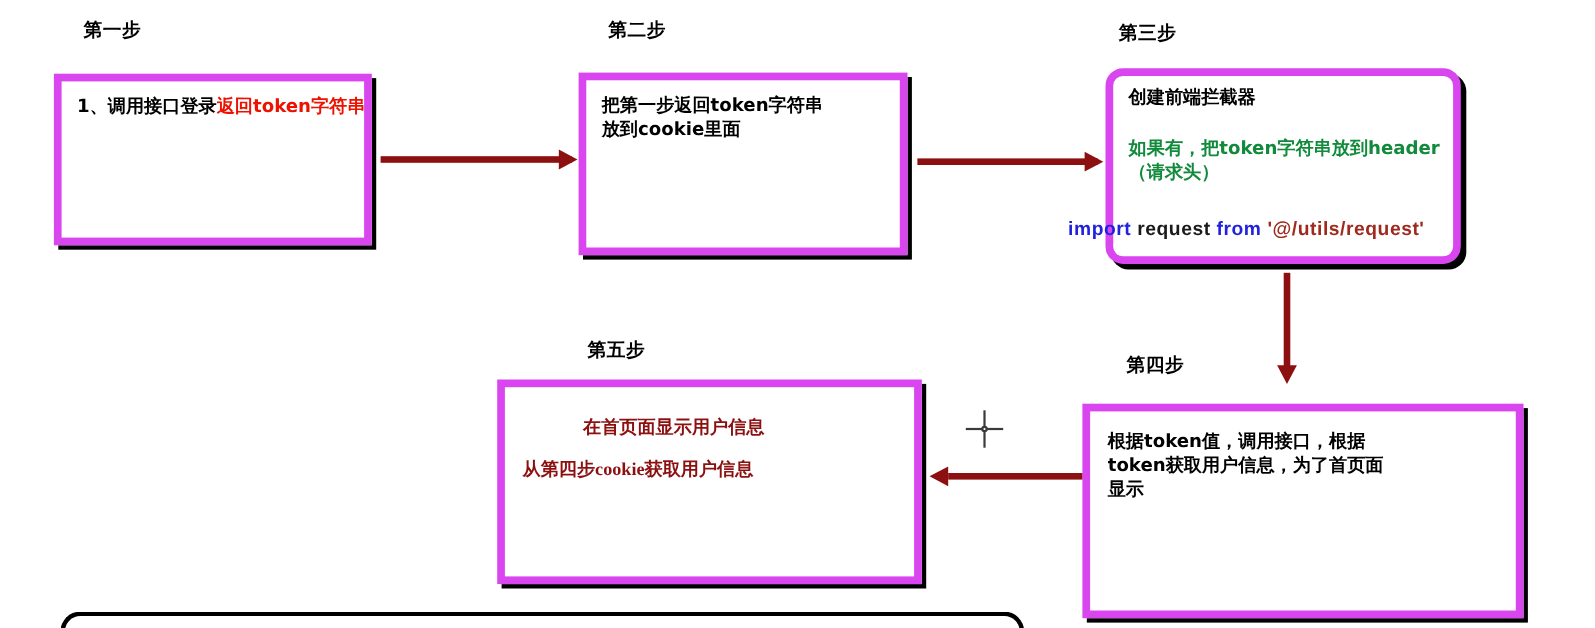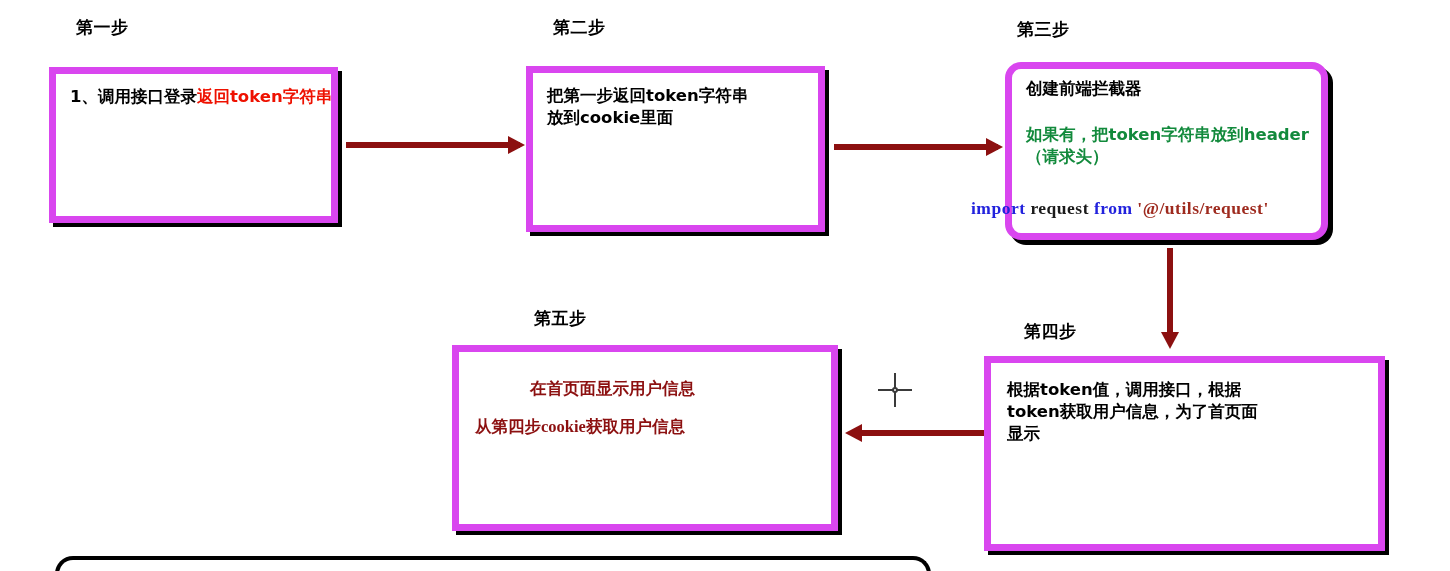--- a/index.html
+++ b/index.html
@@ -69,21 +69,21 @@
 
   .c-black  { color: #000000; }
   .c-red    { color: #ee1100; }
   .c-maroon { color: #8c1010; margin-left: 45px; }
   .c-green  { color: #128a3c; }
   .c-blue   { color: #2aa3ee; }
 
   
   .code-line {
     position: absolute;
-    font-family: Liberation Serif, serif;
+    font-family: Liberation Sans, sans-serif;
     font-size: 17.5px;
     font-weight: 600;
     white-space: nowrap;
     letter-spacing: 0.5px;
   }
   .kw  { color: #2222dd; }
   .id  { color: #1a1a1a; }
   .str { color: #9e2a1e; }
 
   
@@ -198,21 +198,21 @@
   <div class="box" style="left:452px; top:345px; width:386px; height:186px;">
     <div class="box-inner" style="padding:26px 14px 0 26px;">
       <div class="line c-maroon">在首页面显示用户信息</div>
       <div class="gap" style="height:16px;"></div>
       <div class="line c-maroon" style="margin-left:-10px;font-family:Liberation Serif, serif;">从第四步cookie获取用户信息</div>
     </div>
   </div>
 
   <div class="step-label" style="left:1024px; top:320px;">第四步</div>
 
-  <div class="box" style="left:984px; top:356px; width:401px; height:195px;text-decoration:underline;">
+  <div class="box" style="left:984px; top:367px; width:401px; height:195px;text-decoration:underline;">
     <div class="box-inner" style="padding:16px 10px 0 16px;">
       <div class="line">根据token值，调用接口，根据</div>
       <div class="line">token获取用户信息，为了首页面</div>
       <div class="line">显示</div>
       <div class="gap" style="height:16px;"></div>
     </div>
   </div>
 
   <div class="arrow-h" style="left:346px; top:142px; width:174px;"></div>
   <div class="head head-right" style="left:508px; top:136px;"></div>

